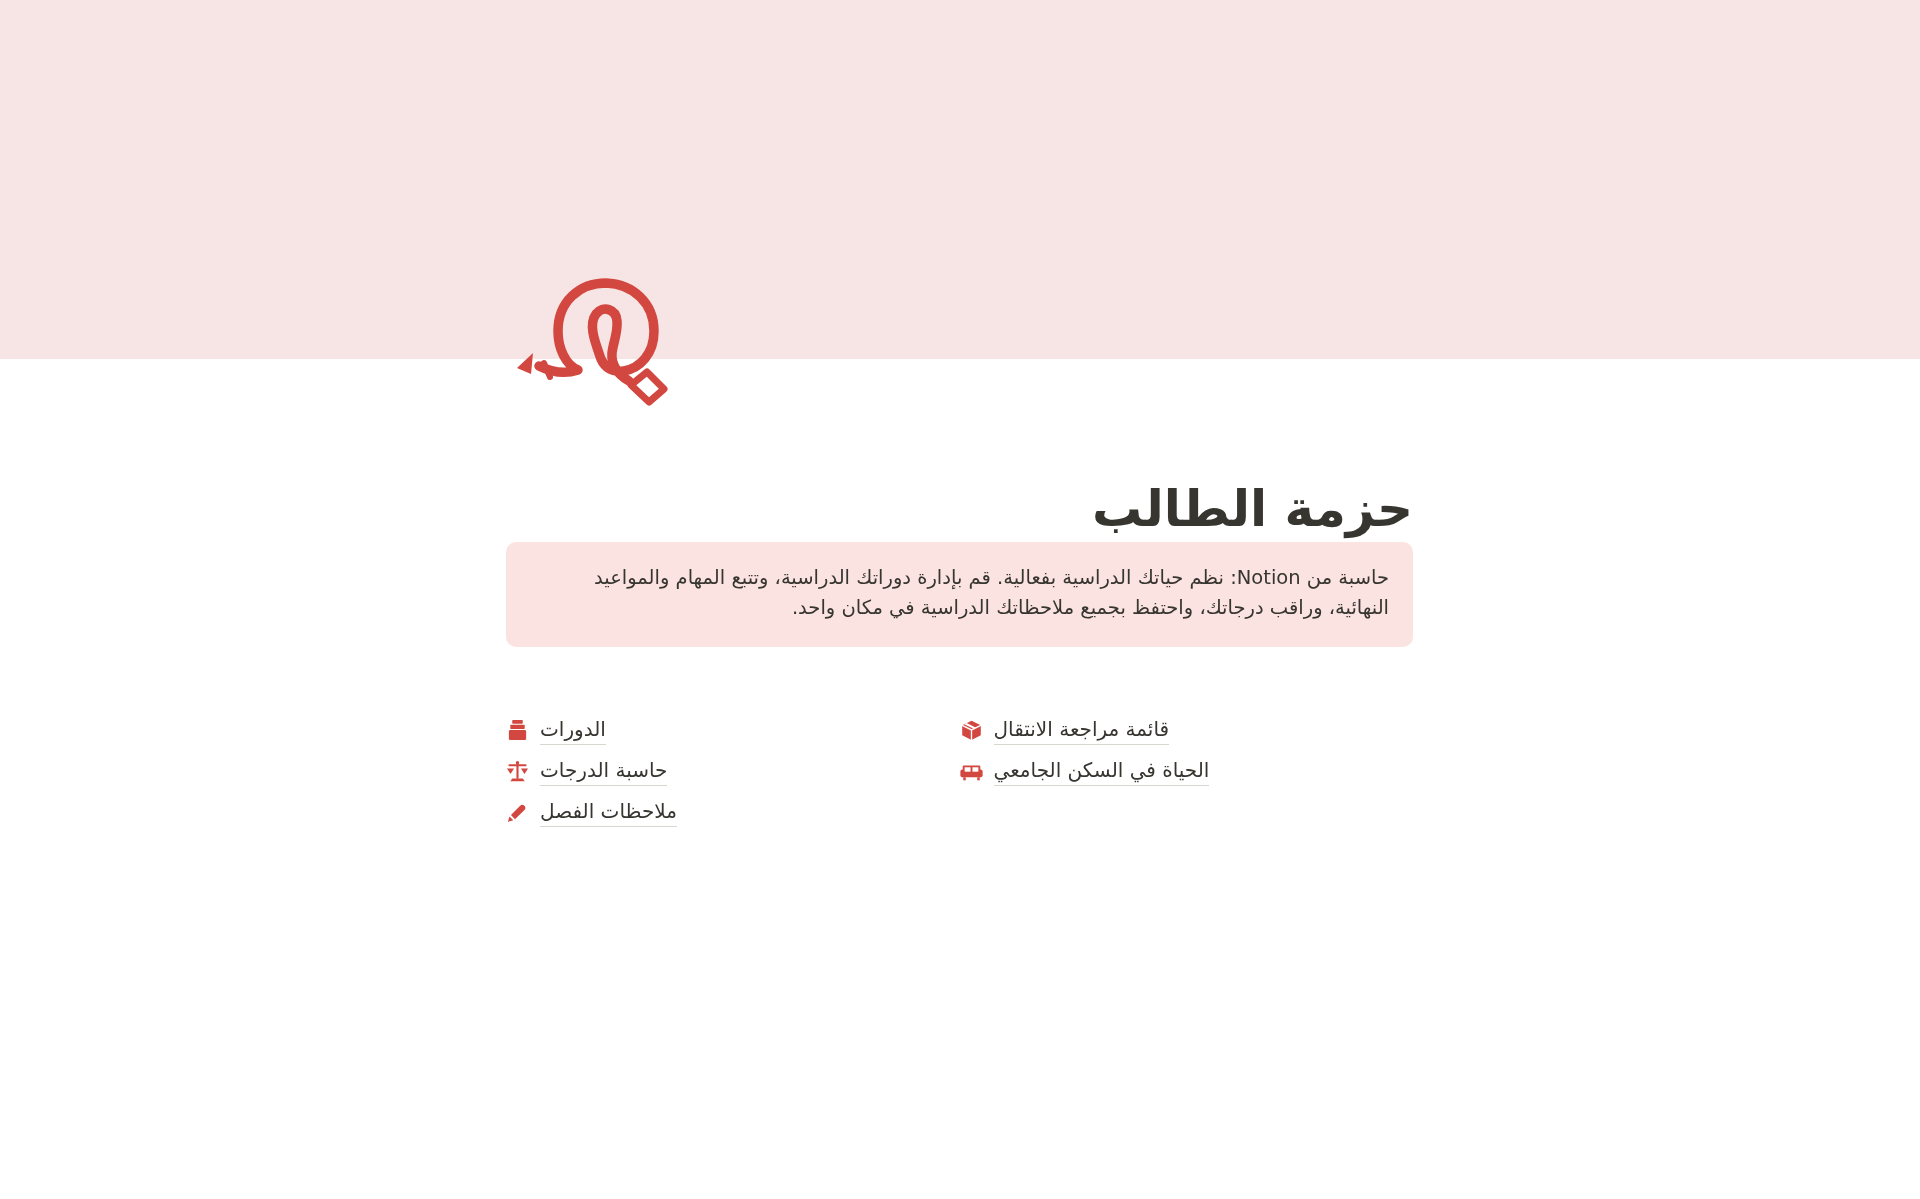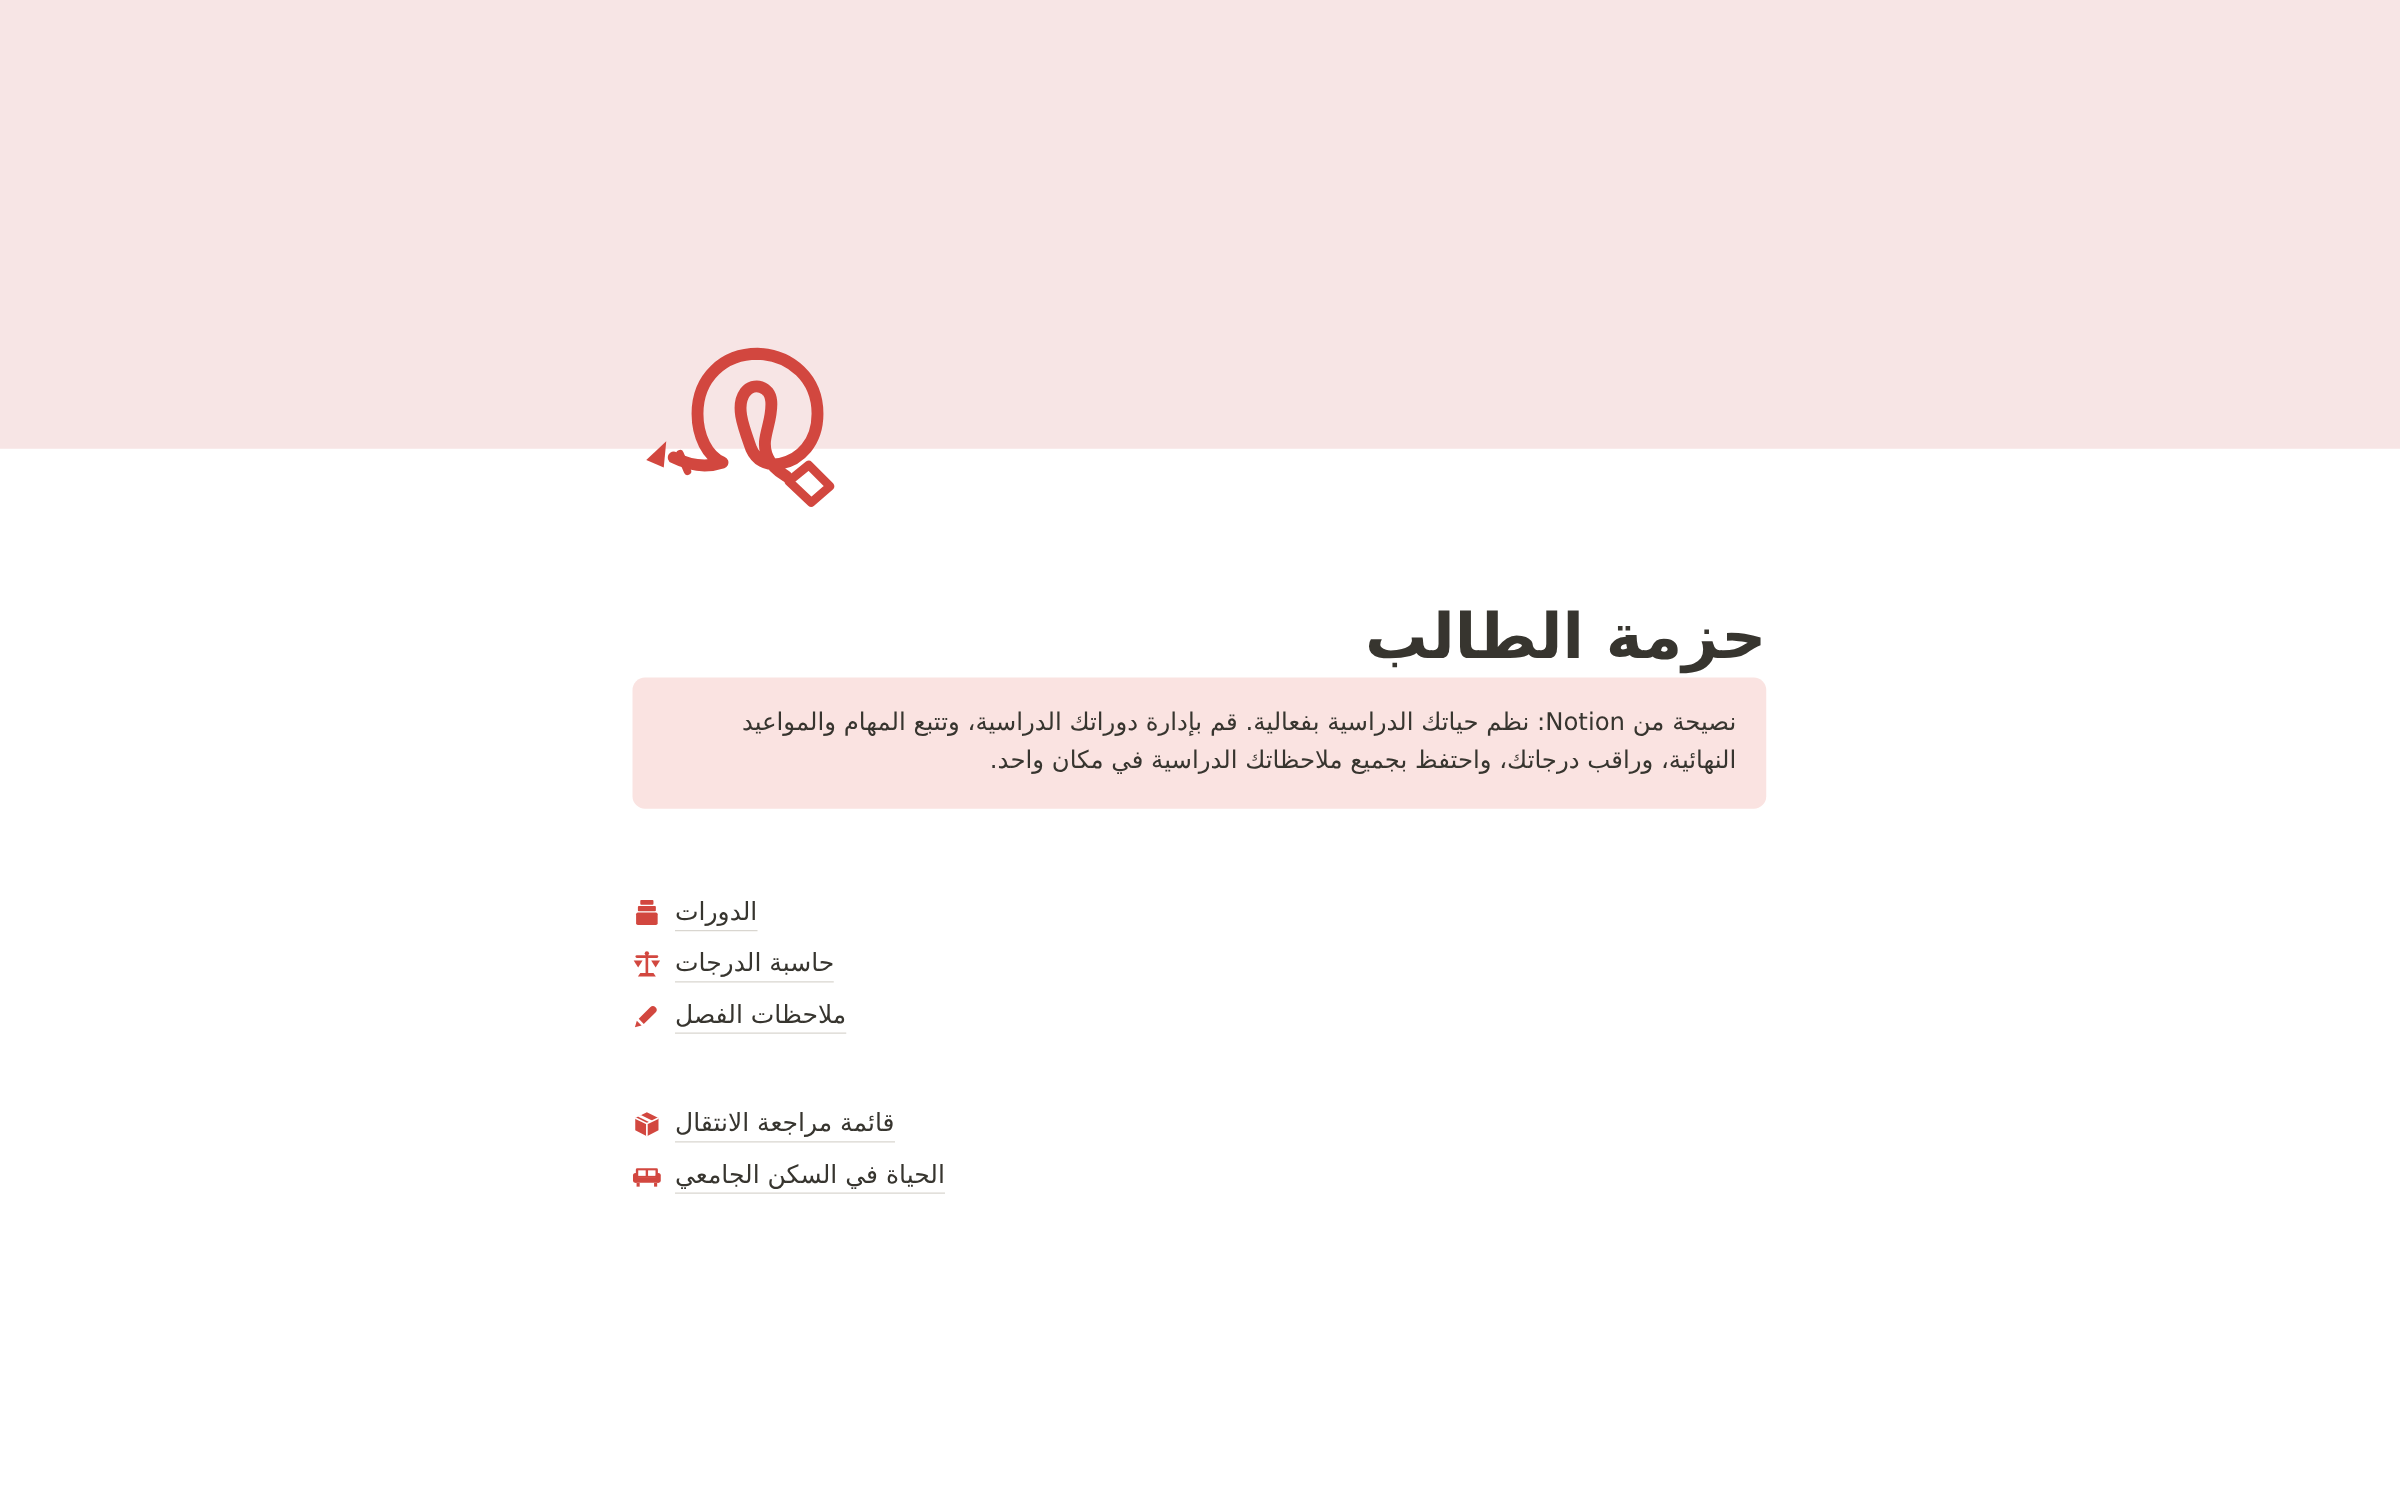--- a/index.html
+++ b/index.html
@@ -13,21 +13,21 @@
     font-family:"DejaVu Sans","Liberation Sans",sans-serif;color:var(--text);}
   .banner{position:absolute;top:0;left:0;width:1920px;height:359px;background:var(--banner);}
   .page-icon-wrap{position:absolute;left:515px;top:276px;width:157px;height:133px;color:var(--accent);cursor:pointer;}
   .content{position:absolute;left:506px;top:0;width:907px;height:1108px;}
   .page-title{position:absolute;top:439px;left:0;right:0;direction:rtl;text-align:right;
     font-size:50px;font-weight:700;line-height:72px;letter-spacing:0;}
   .callout{position:absolute;top:542px;left:0;right:0;box-sizing:border-box;min-height:105px;
     background:var(--callout);border-radius:10px;padding:21px 24px;direction:rtl;text-align:right;
     font-size:19.5px;line-height:30px;}
   .callout b{font-weight:400;}
-  .links{position:absolute;top:710px;left:0;right:0;display:flex;flex-direction:column;gap:46px;direction:ltr;}
+  .links{position:absolute;top:710px;left:0;right:0;display:flex;flex-direction:row;direction:ltr;}
   .link-col{flex:1 1 0;display:flex;flex-direction:column;}
   .link-row{height:41px;display:flex;flex-direction:row;align-items:center;gap:11px;
     text-decoration:none;color:var(--text);cursor:pointer;}
   .link-icon{width:23px;height:23px;flex:0 0 auto;display:flex;align-items:center;justify-content:center;color:var(--accent);}
   .link-icon svg{width:23px;height:23px;display:block;}
   .link-label{direction:rtl;font-size:20px;font-weight:500;line-height:1.25;
     border-bottom:1.5px solid var(--underline);padding-bottom:2px;}
 </style>
 </head>
 <body>
@@ -41,21 +41,21 @@
     <path d="M29 87 L35 101" fill="none" stroke="currentColor" stroke-width="6" stroke-linecap="round"></path>
     <path d="M116 109 L132 96 L149 113 L134 126 Z" fill="none" stroke="currentColor" stroke-width="7" stroke-linejoin="round"></path>
   </svg>
 </div>
 
 <div class="content">
 
   <h1 class="page-title">حزمة الطالب</h1>
 
   <div class="callout">
-    <b>نصيحة من Notion:</b>
+    <b>حاسبة من Notion:</b>
     <b>نظم</b>
     <span>حياتك الدراسية بفعالية. قم بإدارة دوراتك الدراسية، وتتبع المهام والمواعيد النهائية، وراقب درجاتك، واحتفظ بجميع ملاحظاتك الدراسية في مكان واحد.</span>
   </div>
 
   <div class="links">
 
     <div class="link-col">
 
       <a class="link-row">
         <span class="link-icon">

